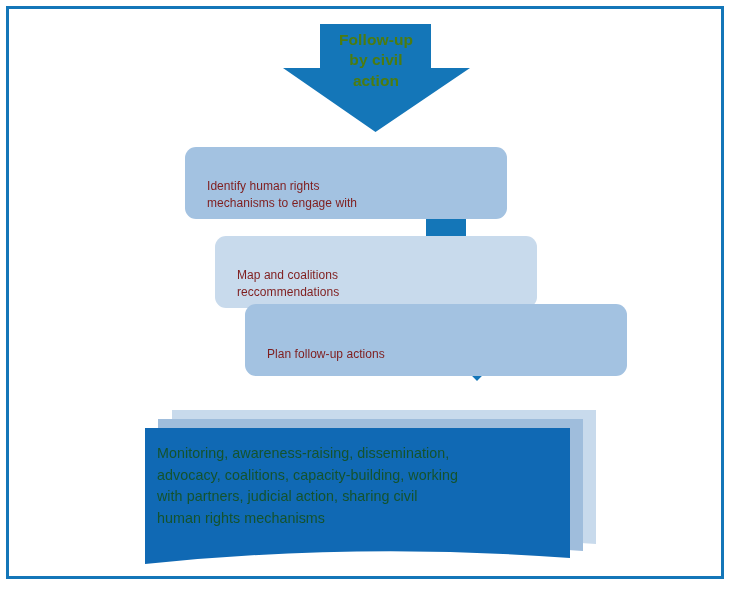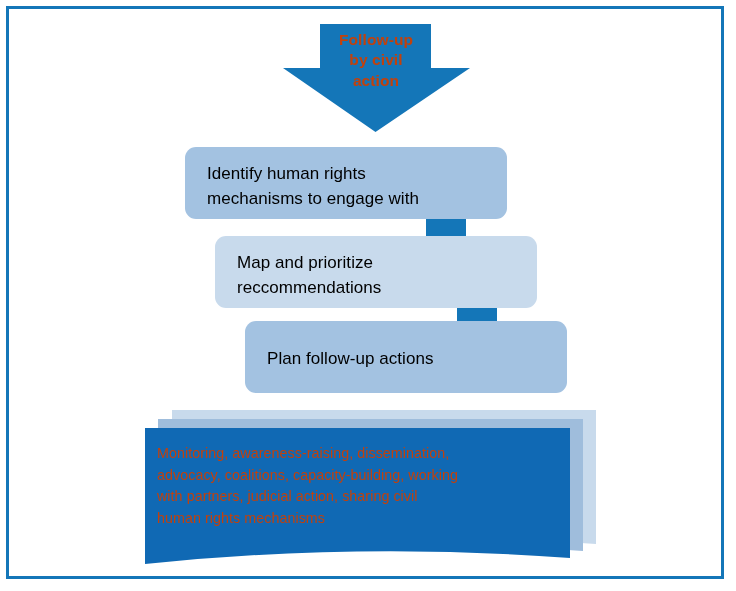--- a/index.html
+++ b/index.html
@@ -41,39 +41,40 @@
     height: 591px;
   }
 
   
   .top-arrow-label {
     position: absolute;
     left: 320px;
     top: 30px;
     width: 112px;
     text-align: center;
-    color: #c2410c;
+    color: #4d7c0f;
     font-size: 15.5px;
     font-weight: bold;
     line-height: 1.32;
     letter-spacing: 0.1px;
   }
 
   
   .pbox {
     position: absolute;
     border-radius: 11px;
     box-sizing: border-box;
   }
   .pbox .ptext {
     position: absolute;
-    color: #000000;
-    font-size: 17px;
+    color: #7f1d1d;
+    font-size: 12px;
     line-height: 1.45;
     letter-spacing: 0.05px;
+    margin-top: 16px;
   }
 
   #box1 {
     left: 185px;
     top: 147px;
     width: 322px;
     height: 72px;
     background: #A3C2E1;
   }
   #box1 .ptext { left: 22px; top: 15px; width: 260px; }
@@ -82,32 +83,32 @@
     left: 215px;
     top: 236px;
     width: 322px;
     height: 72px;
     background: #C8DAEC;
   }
   #box2 .ptext { left: 22px; top: 15px; width: 260px; }
 
   #box3 {
     left: 245px;
-    top: 321px;
-    width: 322px;
+    top: 304px;
+    width: 382px;
     height: 72px;
     background: #A3C2E1;
   }
   #box3 .ptext { left: 22px; top: 26px; width: 260px; }
   #stack-text {
     position: absolute;
     left: 157px;
     top: 443px;
     width: 400px;
-    color: #c2410c;
+    color: #14532d;
     font-size: 14.3px;
     line-height: 1.52;
     letter-spacing: 0.05px;
   }
 </style>
 </head>
 <body>
 
 <div id="page">
 
@@ -136,21 +137,21 @@
 
   <div class="pbox" id="box1">
     <div class="ptext">
       <div>Identify human rights</div>
       <div>mechanisms to engage with</div>
     </div>
   </div>
 
   <div class="pbox" id="box2">
     <div class="ptext">
-      <div>Map and prioritize</div>
+      <div>Map and coalitions</div>
       <div>reccommendations</div>
     </div>
   </div>
 
   <div class="pbox" id="box3">
     <div class="ptext">
       <div>Plan follow-up actions</div>
     </div>
   </div>
 

